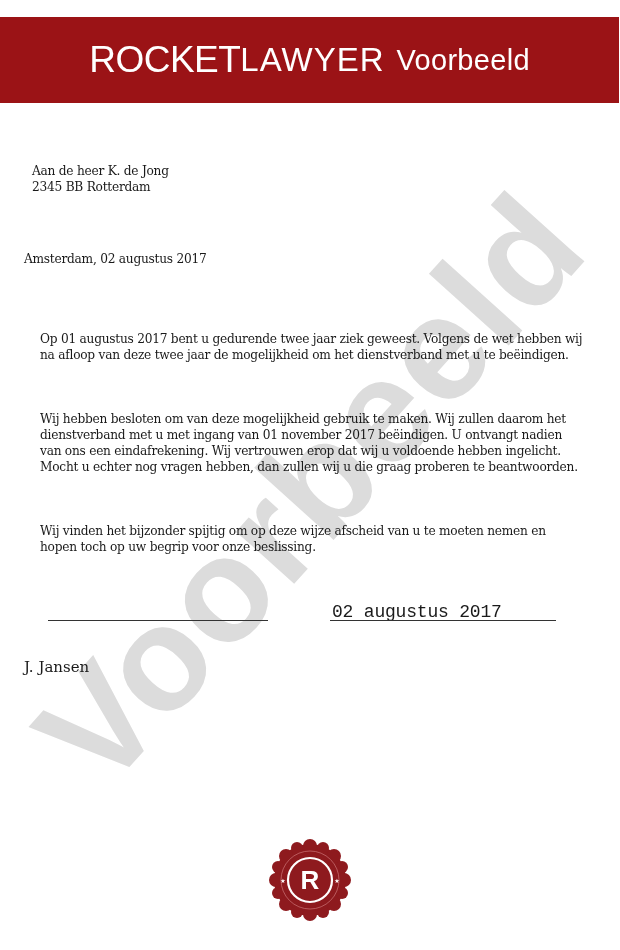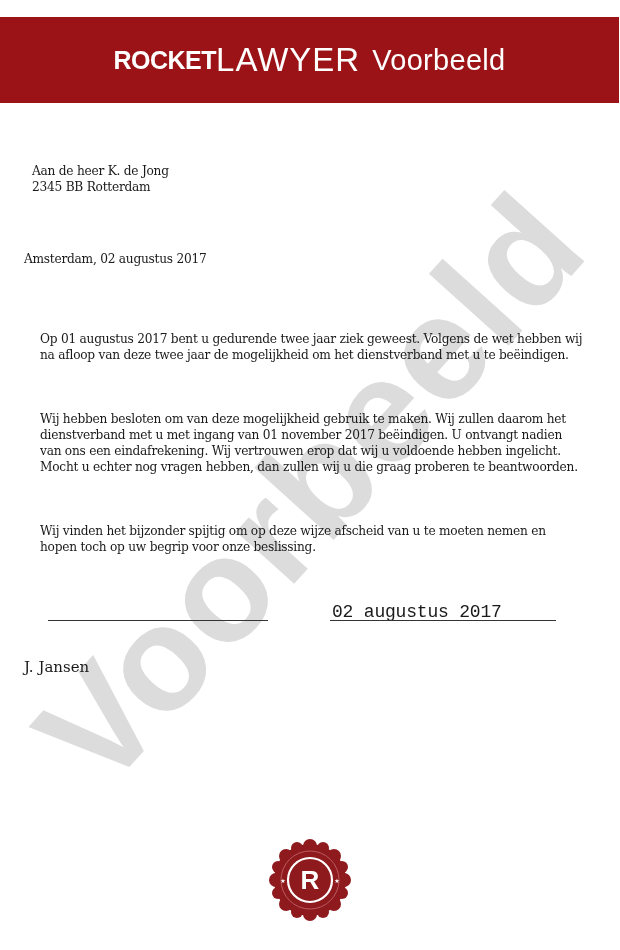--- a/index.html
+++ b/index.html
@@ -5,21 +5,21 @@
     html, body { margin: 0; padding: 0; }
     body {
       width: 620px; height: 950px; background: #ffffff; position: relative; overflow: hidden;
       font-family: "DejaVu Serif", "Liberation Serif", serif; color: #1a1a1a;
     }
     .header {
       position: absolute; left: 0; top: 17px; width: 619px; height: 86px;
       background: #9b1316; display: flex; align-items: center; justify-content: center;
       color: #ffffff; font-family: "Liberation Sans", "DejaVu Sans", sans-serif;
     }
-    .brand-rocket { font-weight: 700; font-size: 25px; letter-spacing: -0.5px; }
+    .brand-rocket { font-weight: 400; font-size: 37px; letter-spacing: -0.5px; }
     .brand-lawyer { font-weight: 300; font-size: 33px; letter-spacing: 1px; }
     .brand-voorbeeld { font-size: 29px; margin-left: 12px; letter-spacing: 0.3px; }
 
     .watermark {
       position: absolute; left: 310px; top: 490px;
       transform: translate(-50%, -50%) rotate(-48deg);
       font-family: "Liberation Sans", "DejaVu Sans", sans-serif; font-weight: 900;
       font-size: 148px; color: #dcdcdc; white-space: nowrap; letter-spacing: 2px;
       z-index: 0; pointer-events: none;
     }

